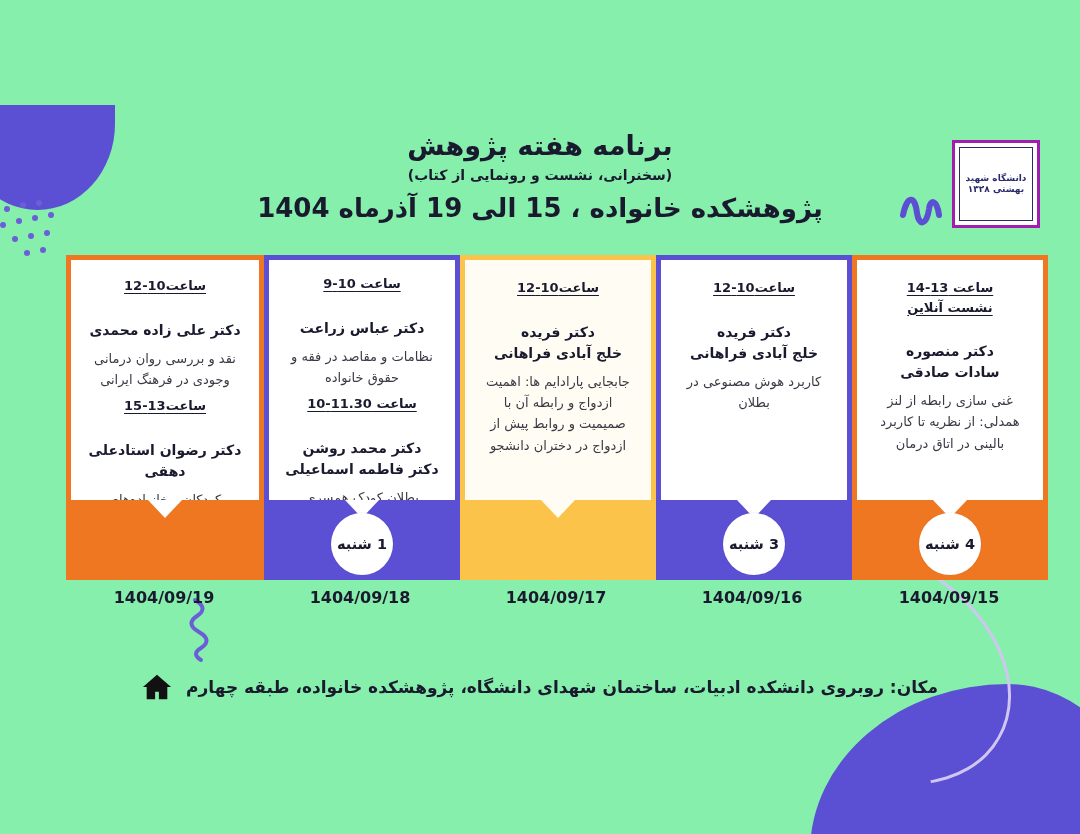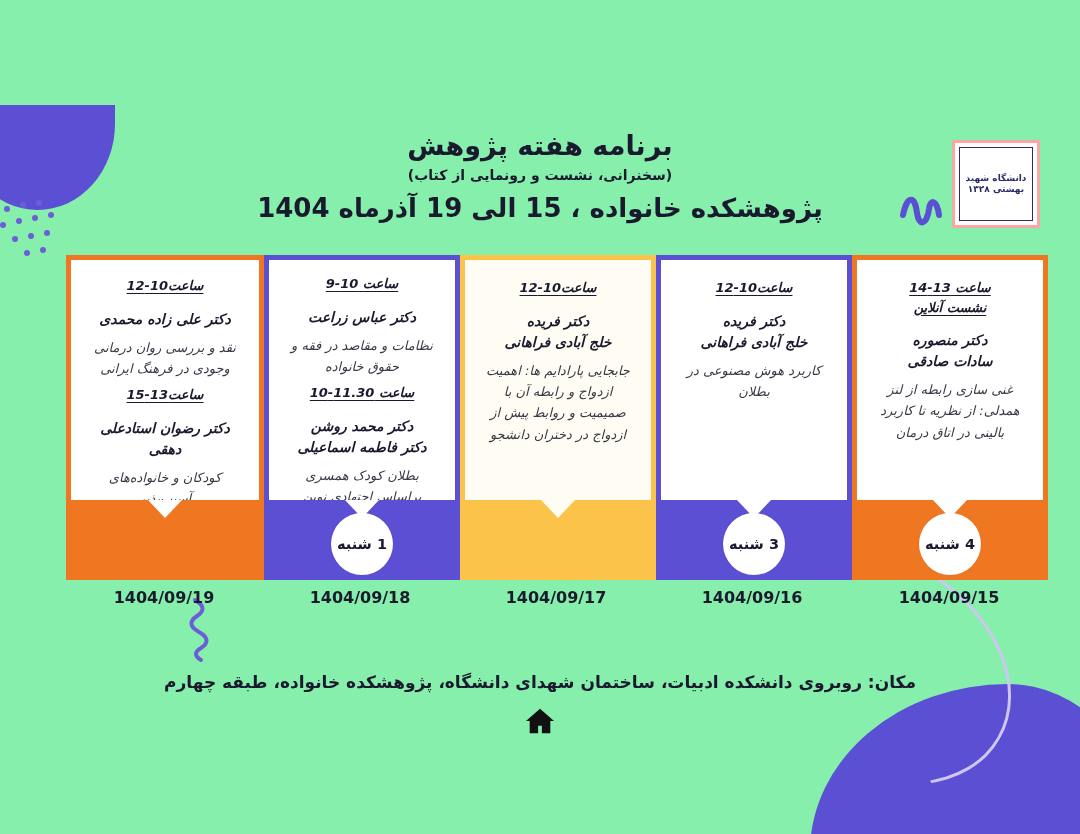--- a/index.html
+++ b/index.html
@@ -68,21 +68,21 @@
   }
   .title-line2 {
     font-size: 26px; font-weight: bold; color: #1a1a2e;
     margin-top: 10px;
   }
 
   
   .logo {
     position: absolute; top: 140px; left: 952px;
     width: 88px; height: 88px;
-    border: 3px solid #fca5a5;
+    border: 3px solid #a21caf;
     display: flex; align-items: center; justify-content: center;
     background: #fff;
   }
   .logo-inner {
     width: 74px; height: 74px;
     border: 1px solid #2b2a6b;
     display: flex; align-items: center; justify-content: center;
     font-size: 9px; color: #2b2a6b; text-align: center; line-height: 1.25;
     font-weight: bold;
   }
@@ -98,32 +98,31 @@
   .col.purple { background: #5b4fd4; }
   .col.yellow { background: #fbc34a; }
 
   .card {
     position: absolute; top: 5px; left: 5px; right: 5px;
     height: 240px;
     background: #ffffff;
     padding: 18px 14px 10px 14px;
     text-align: center;
     overflow: hidden;
-    font-style: italic;
   }
   .card.cream { background: #fffdf3; }
 
   .time {
     font-size: 13px; font-weight: bold; color: #1a1a2e;
     text-decoration: underline; text-underline-offset: 3px;
     line-height: 1.5; direction: rtl;
   }
   .speaker {
     font-size: 14px; font-weight: bold; color: #1a1a2e;
-    line-height: 1.5; margin-top: 13px; direction: rtl;
+    line-height: 1.5; margin-top: 24px; direction: rtl;
   }
   .desc {
     font-size: 13px; color: #3a3a46; line-height: 1.65;
     margin-top: 7px; direction: rtl;
   }
   .gap-sm { height: 6px; }
 
   
   .notch {
     position: absolute; top: 245px; left: 50%;
@@ -147,21 +146,21 @@
   .datelbl {
     position: absolute; top: 588px;
     font-size: 16px; font-weight: bold; color: #1a1a2e;
     text-align: center; direction: ltr;
   }
 
   
   .footer {
     position: absolute; left: 0; top: 672px; width: 1080px;
     display: flex; align-items: center; justify-content: center;
-    gap: 14px; direction: rtl; flex-direction: column;
+    gap: 14px; direction: rtl;
   }
   .footer-text {
     font-size: 17px; font-weight: bold; color: #1a1a2e;
   }
   .home-icon { width: 30px; height: 30px; display: block; }
 </style>
 </head>
 <body>
 
 <div class="poster">

